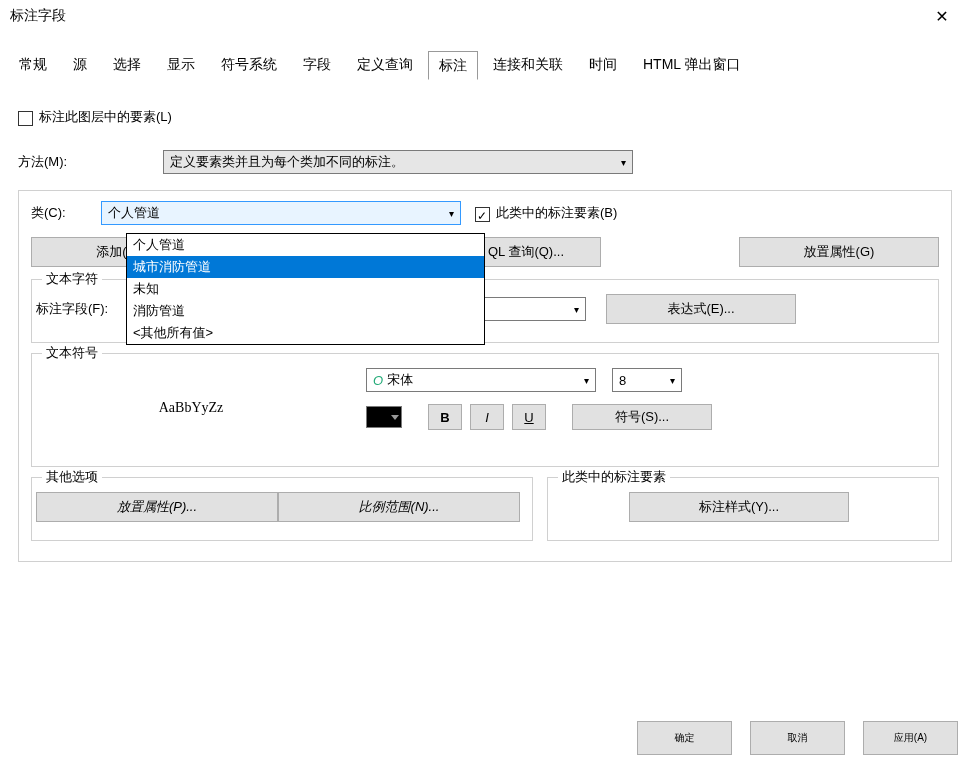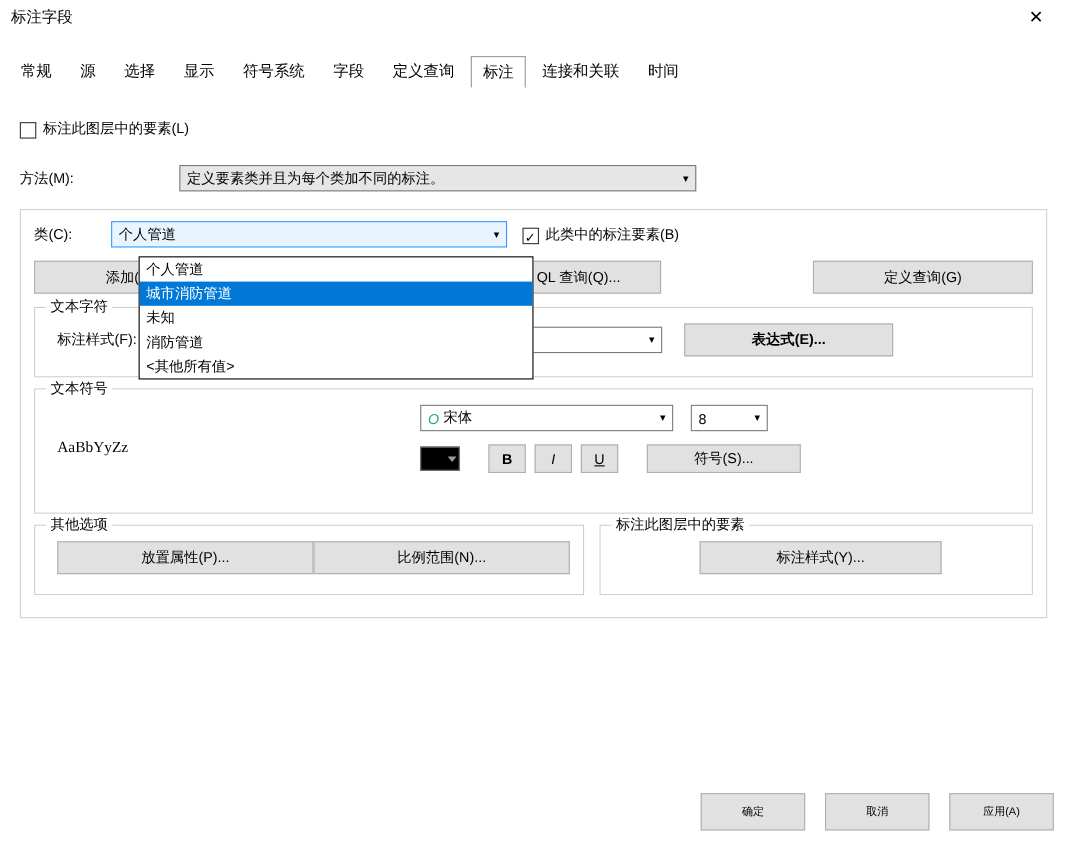--- a/index.html
+++ b/index.html
@@ -15,21 +15,21 @@
     .checkbox-label { display: flex; align-items: flex-end; gap: 6px; }
     .checkbox { width: 15px; height: 15px; border: 1px solid #333; }
     .checkbox.checked::after { content: "✓"; font-size: 12px; line-height: 12px; margin-left: 1px; }
     .label { margin-right: 10px; }
     .combo { border: 1px solid #7a7a7a; background: #e6e6e6; height: 24px; display: flex; align-items: center; padding: 0 6px; flex: 1; position: relative; }
     .combo-arrow { margin-left: auto; font-size: 10px; }
     .combo.light { background: #e8f4ff; border: 1px solid #3399ff; }
     .combo.white { background: #fff; }
     .button { border: 1px solid #adadad; background: #e1e1e1; height: 30px; display: flex; align-items: center; justify-content: center; padding: 0 12px; cursor: pointer; min-width: 120px; }
     .button.small { height: 26px; min-width: auto; }
-    .fieldset { border: 1px solid #d0d0d0; padding: 14px 12px 18px 20px; margin-bottom: 10px; position: relative; }
+    .fieldset { border: 1px solid #d0d0d0; padding: 14px 12px 18px 4px; margin-bottom: 10px; position: relative; }
     .legend { position: absolute; top: -10px; left: 10px; background: #fff; padding: 0 4px; font-size: 13px; }
     .dropdown-list { position: absolute; top: 233px; left: 126px; width: 359px; background: #fff; border: 1px solid #000; z-index: 100; }
     .dropdown-item { padding: 2px 6px; cursor: pointer; }
     .dropdown-item.highlighted { background: #0078d7; color: #fff; }
     .text-sample { font-family: "Times New Roman", serif; font-size: 14px; }
     .icon-btn { border: 1px solid #adadad; background: #e1e1e1; height: 26px; width: 34px; display: flex; align-items: center; justify-content: center; cursor: pointer; }
     .bottom-buttons { position: absolute; bottom: 10px; right: 12px; display: flex; gap: 18px; }
     .bottom-buttons .button { min-width: 95px; height: 34px; font-size: 10px; }
     .color-swatch { width: 36px; height: 22px; background: #000; border: 1px solid #7a7a7a; display: inline-flex; align-items: center; justify-content: flex-end; padding-right: 2px; }
     .color-arrow { width: 0; height: 0; border-left: 4px solid transparent; border-right: 4px solid transparent; border-top: 5px solid #999; margin-left: 2px; }
@@ -47,20 +47,21 @@
   <div class="tab">常规</div>
   <div class="tab">源</div>
   <div class="tab">选择</div>
   <div class="tab">显示</div>
   <div class="tab">符号系统</div>
   <div class="tab">字段</div>
   <div class="tab">定义查询</div>
   <div class="tab active">标注</div>
   <div class="tab">连接和关联</div>
   <div class="tab">时间</div>
+  <div class="tab">HTML 弹出窗口</div>
 </div>
 
 <div class="tab-content">
   <div class="row">
     <label class="checkbox-label">
       <span class="checkbox"></span>
       <span>标注此图层中的要素(L)</span>
     </label>
   </div>
 
@@ -85,42 +86,42 @@
       </label>
     </div>
 
     <div class="row" style="gap:30px; margin-top:6px;">
       <div class="button" style="width:170px;">添加(D</div>
       <div style="width:190px;"></div>
       <div class="button" style="width:150px;">
           <span>QL 查询(Q)...</span>
         </div>
       <div class="button" style="width:200px; margin-left:auto;">
-          <span>定义查询(G)</span>
+          <span>放置属性(G)</span>
         </div>
     </div>
 
     <div class="fieldset" style="margin-top:6px;">
       <div class="legend">文本字符</div>
       <div class="row" style="margin-bottom:0;">
-        <span class="label" style="width:130px;"><span>标注样式(F):</span></span>
+        <span class="label" style="width:130px;"><span>标注字段(F):</span></span>
         <div class="combo white" style="width:410px; flex:none;">
           <span>FACILITY_I</span>
           <span class="combo-arrow">▾</span>
         </div>
-        <div class="button" style="width:190px; margin-left:20px;font-weight:bold;">
+        <div class="button" style="width:190px; margin-left:20px;">
             <span>表达式(E)...</span>
           </div>
       </div>
     </div>
 
     <div class="fieldset">
       <div class="legend">文本符号</div>
       <div style="display:flex; gap:20px;">
-        <div style="width:310px; display:flex; align-items:center; height:80px;">
+        <div style="width:310px; display:flex; align-items:center; justify-content:center; height:80px;">
           <span class="text-sample">AaBbYyZz</span>
         </div>
         <div style="flex:1;">
           <div class="row" style="gap:16px;">
             <div class="combo white" style="width:230px; flex:none;">
               <span style="color:#2a7; margin-right:4px; font-style:italic;">O</span>
               <span>宋体</span>
               <span class="combo-arrow">▾</span>
             </div>
             <div class="combo white" style="width:70px; flex:none;">
@@ -146,31 +147,31 @@
                 <span>符号(S)...</span>
               </div>
           </div>
         </div>
       </div>
     </div>
 
     <div style="display:flex; gap:14px;">
       <div class="fieldset" style="flex:1.1;">
         <div class="legend">其他选项</div>
-        <div style="display:flex; ">
+        <div style="display:flex; font-style:italic;">
           <div class="button" style="flex:1;">
               <span>放置属性(P)...</span>
             </div>
           <div class="button" style="flex:1;">
               <span>比例范围(N)...</span>
             </div>
         </div>
       </div>
       <div class="fieldset" style="flex:0.85;">
-        <div class="legend">标注此图层中的要素</div>
+        <div class="legend">此类中的标注要素</div>
         <div class="button" style="width:220px; margin:0 auto;">
             <span>标注样式(Y)...</span>
           </div>
       </div>
     </div>
   </div>
 </div>
 
 <div class="dropdown-list">
   <div class="dropdown-item">个人管道</div>

